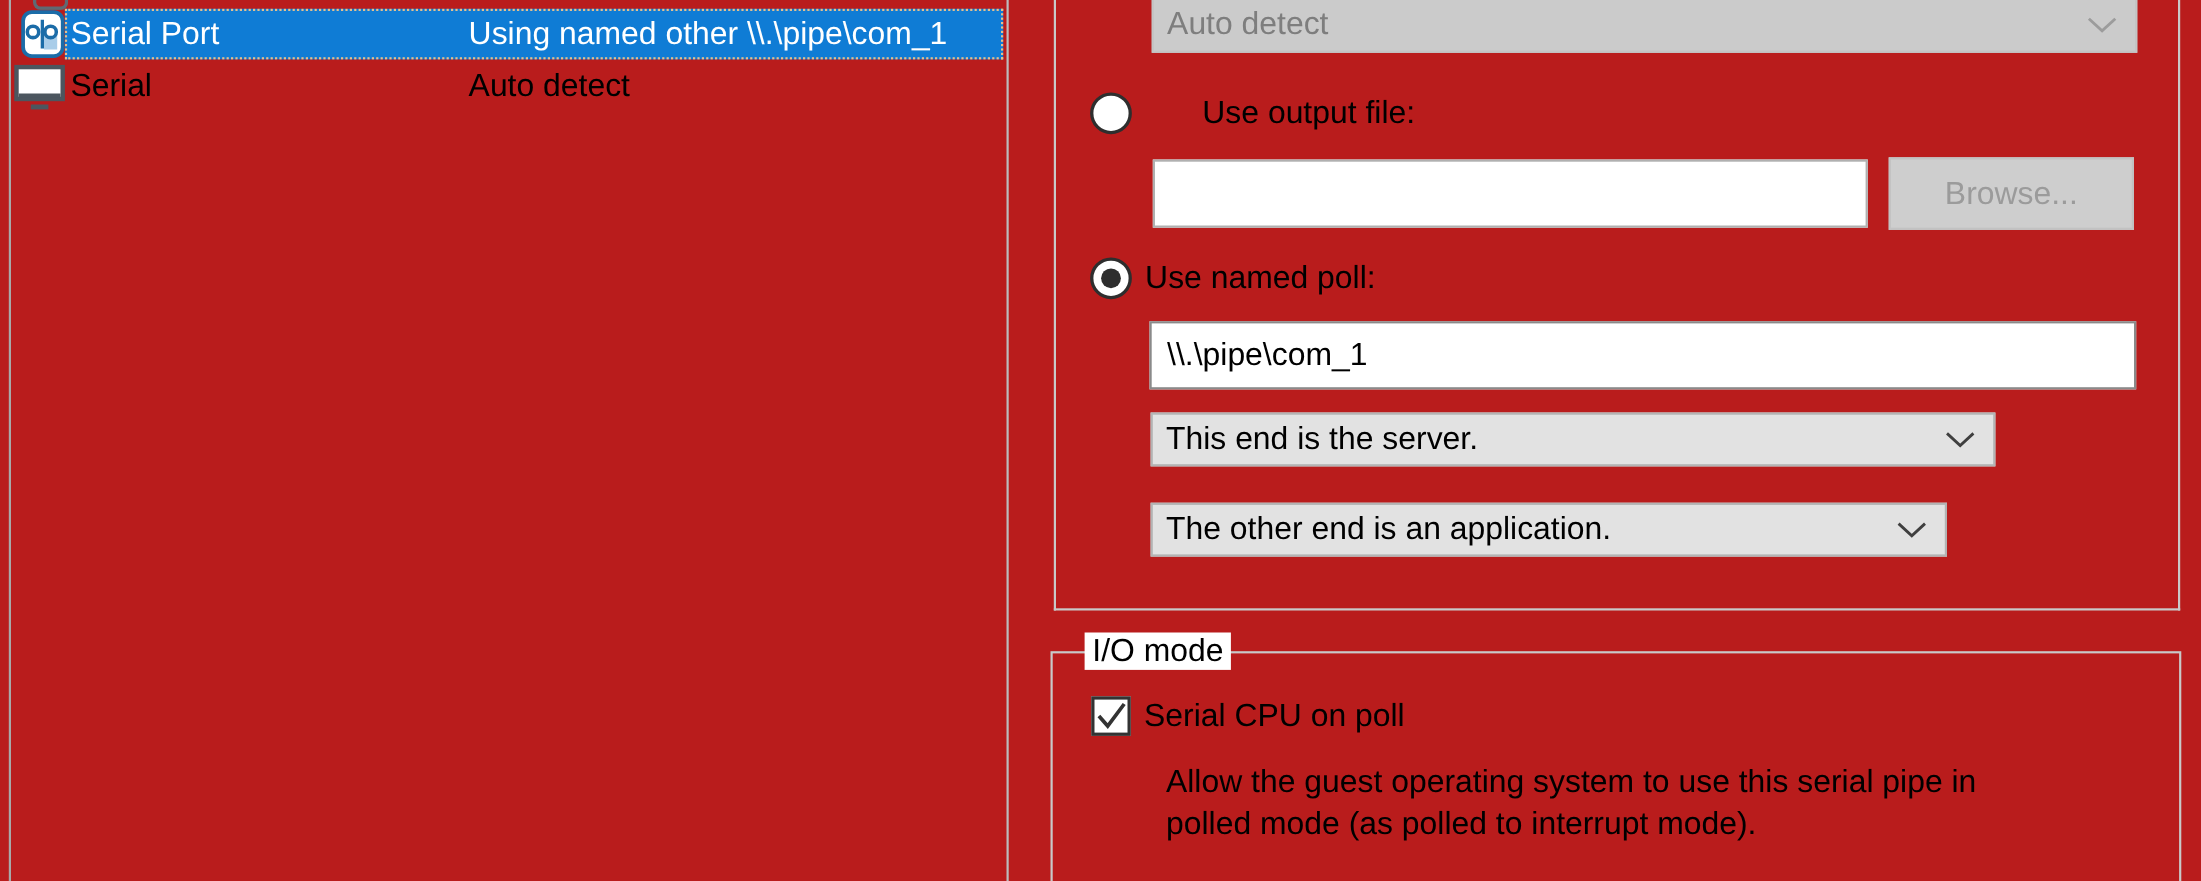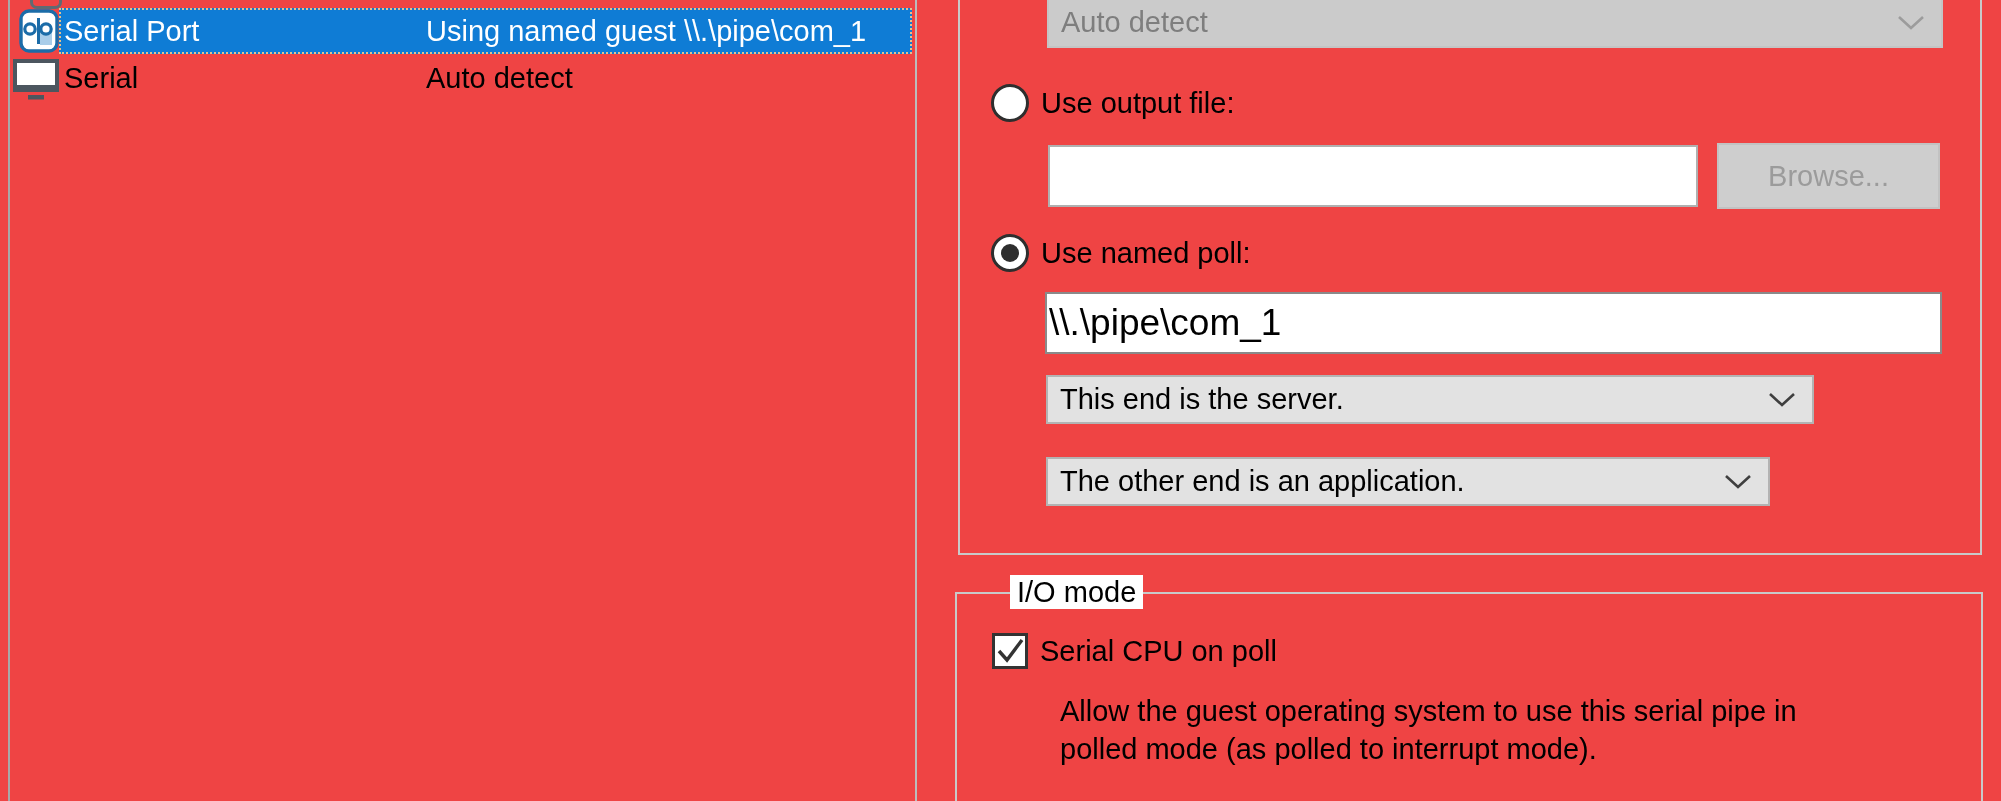--- a/index.html
+++ b/index.html
@@ -1,45 +1,45 @@
 <!DOCTYPE html>
 <html><head>
 <meta charset="utf-8">
 <style>
   html,body{margin:0;padding:0;background:#fff;}
   .screen{
-    position:relative;width:2001px;height:801px;overflow:hidden;background:#ef4444;
+    position:relative;width:2001px;height:801px;overflow:hidden;background:#b91c1c;
     font-family:"Liberation Sans",sans-serif;font-size:29px;color:#000;
   }
   .abs{position:absolute;}
   
   .list-left-border{left:8px;top:0;width:2px;height:801px;background:#a8a8a8;}
   .panel-divider{left:915px;top:0;width:2px;height:801px;background:#bcbcbc;}
   .trunc-icon{left:30px;top:0;width:26px;height:6px;border-left:3px solid #5f6a73;
     border-right:3px solid #5f6a73;border-bottom:3px solid #5f6a73;border-radius:0 0 7px 7px;}
   .dev-row{left:10px;width:903px;height:46px;}
   .dev-row .icon{position:absolute;left:8px;top:1px;width:42px;height:44px;}
   .row-hl{position:absolute;left:49px;top:0;right:1px;bottom:0;background:#0f7cd5;
     outline:2px dotted #e4c08f;outline-offset:-2px;}
   .dev-name{position:absolute;left:54px;top:0;bottom:0;display:flex;align-items:center;}
   .dev-val{position:absolute;left:416px;top:0;bottom:0;display:flex;align-items:center;}
   .sel-text{color:#fff;}
   
   .conn-group{left:958px;top:-12px;width:1020px;height:565px;
     border:2px solid #c9c9c9;border-top:none;}
   .io-group{left:955px;top:592px;width:1024px;height:250px;border:2px solid #c9c9c9;}
-  .io-legend{left:1010px;top:575px;background:#fff;padding:0 7px;height:34px;
+  .io-legend{left:986px;top:575px;background:#fff;padding:0 7px;height:34px;
     display:flex;align-items:center;z-index:3;}
   
   .combo{background:#e2e2e2;border:2px solid #b3b3b3;display:flex;align-items:center;
     padding-left:12px;box-sizing:border-box;}
   .combo.disabled{background:#cbcbcb;border:2px solid #c4c4c4;color:#7e7e7e;}
   .chev{position:absolute;right:16px;top:50%;transform:translateY(-50%);}
   .txtfield{background:#fff;box-sizing:border-box;font-family:"Liberation Sans",sans-serif;
-    font-size:37px;color:#000;padding:0 0 0 2px;outline:none;}
+    font-size:29px;color:#000;padding:0 0 0 14px;outline:none;}
   .radio{width:32px;height:32px;border:3.5px solid #2e2e2e;border-radius:50%;
     background:#fff;box-sizing:content-box;}
   .radio .dot{position:absolute;left:50%;top:50%;width:18px;height:18px;margin:-9px 0 0 -9px;
     border-radius:50%;background:#2e2e2e;}
   .chkbox{width:30px;height:30px;border:3.5px solid #333;background:#fff;}
   .ctl-label{display:flex;align-items:center;height:38px;}
   .browse-btn{background:#cecece;border:2px solid #c2c2c2;color:#9b9b9b;
     display:flex;align-items:center;justify-content:center;box-sizing:border-box;}
   .desc{line-height:38px;}
 </style>
@@ -55,21 +55,21 @@
   <div class="abs dev-row" style="top:8px;">
     <div class="row-hl"></div>
     <svg class="icon" viewBox="0 0 40 44">
       <rect x="2" y="2" width="36" height="40" rx="8" fill="#ffffff" stroke="#1b6ca8" stroke-width="3.4"></rect>
       <rect x="21" y="18" width="12" height="18" fill="#a9cde9"></rect>
       <line x1="19.5" y1="9" x2="19.5" y2="35" stroke="#1b6ca8" stroke-width="3"></line>
       <circle cx="11" cy="20" r="5.2" fill="#ffffff" stroke="#1b6ca8" stroke-width="3.2"></circle>
       <circle cx="27" cy="20" r="5.2" fill="#ffffff" stroke="#1b6ca8" stroke-width="3.2"></circle>
     </svg>
     <div class="dev-name sel-text">Serial Port</div>
-    <div class="dev-val sel-text">Using named guest \\.\pipe\com_1</div>
+    <div class="dev-val sel-text">Using named other \\.\pipe\com_1</div>
   </div>
 
   <div class="abs dev-row" style="top:56px;height:44px;">
     <svg class="icon" style="left:2px;top:2px;width:48px;height:44px;" viewBox="0 0 48 44">
       <rect x="3" y="3" width="42" height="29" fill="#ffffff" stroke="#4c565f" stroke-width="4"></rect>
       <rect x="5" y="27" width="38" height="4" fill="#4c565f"></rect>
       <rect x="16" y="37" width="16" height="4.5" fill="#4c565f"></rect>
     </svg>
     <div class="dev-name">Serial</div>
     <div class="dev-val">Auto detect</div>
@@ -78,21 +78,21 @@
   <div class="abs conn-group"></div>
 
   <div class="abs combo disabled" style="left:1047px;top:-3px;width:896px;height:51px;">
     <span>Auto detect</span>
     <svg class="chev" width="28" height="16" viewBox="0 0 28 16">
       <polyline points="2,2 14,13 26,2" fill="none" stroke="#9c9c9c" stroke-width="2.6"></polyline>
     </svg>
   </div>
 
   <div class="abs radio" style="left:991px;top:84px;"></div>
-  <div class="abs ctl-label" style="left:1041px;top:84px;">Use output file:</div>
+  <div class="abs ctl-label" style="left:1093px;top:84px;">Use output file:</div>
 
   <input class="abs txtfield" style="left: 1048px; top: 145px; width: 650px; height: 62px; border: 2px solid rgb(176, 176, 176);" value="">
 
   <div class="abs browse-btn" style="left:1717px;top:143px;width:223px;height:66px;text-align:right;">
     <span>Browse...</span>
   </div>
 
   <div class="abs radio" style="left:991px;top:234px;">
     <span class="dot"></span>
   </div>

